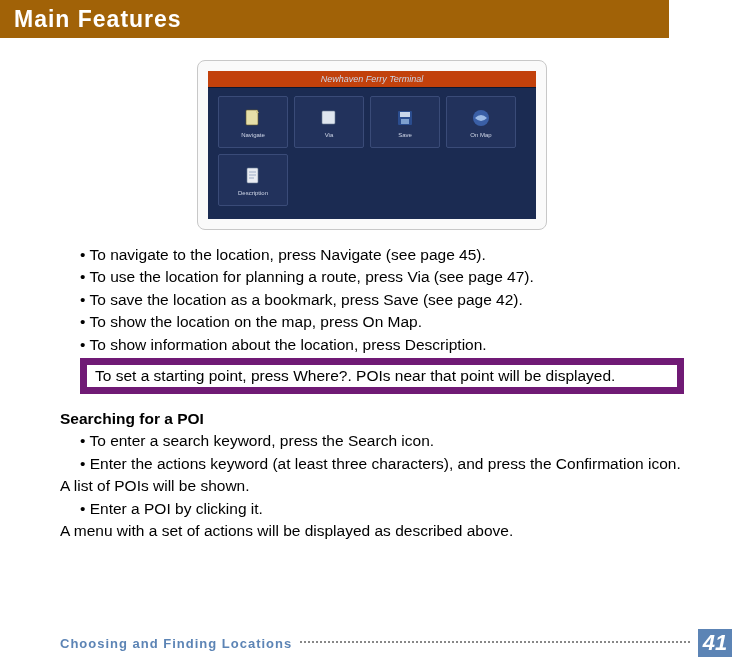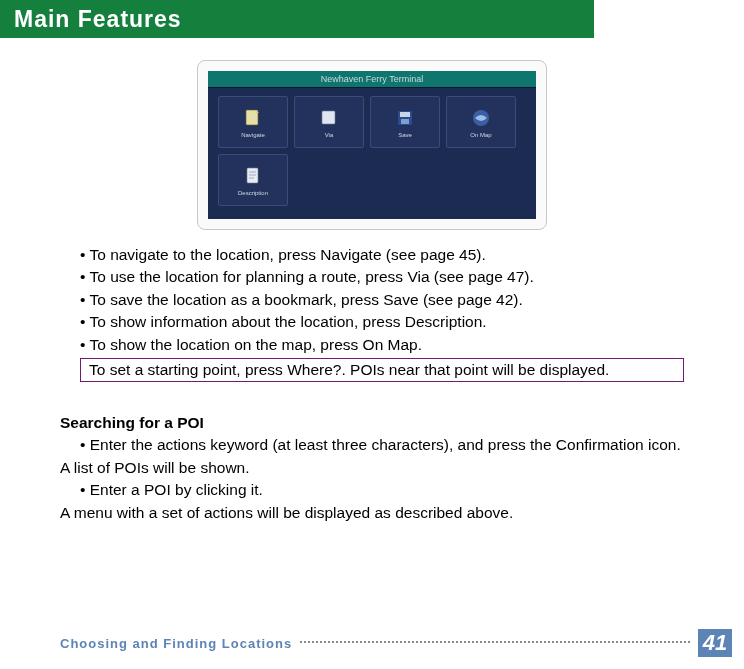--- a/index.html
+++ b/index.html
@@ -5,23 +5,23 @@
     * { margin: 0; padding: 0; box-sizing: border-box; }
     body {
       width: 744px;
       height: 669px;
       background: #ffffff;
       font-family: Arial, Helvetica, sans-serif;
       position: relative;
       overflow: hidden;
     }
     .header-bar {
-      background: #15803d;
+      background: #a16207;
       height: 38px;
-      width: 594px;
+      width: 669px;
       display: flex;
       align-items: center;
       padding-left: 14px;
     }
     .header-title {
       color: #ffffff;
       font-size: 23px;
       font-weight: bold;
       letter-spacing: 1px;
       font-family: "Arial Black", Arial, sans-serif;
@@ -37,26 +37,27 @@
       padding: 10px;
       background: #fafafa;
     }
     .device-screen {
       background: #1b2b52;
       min-height: 148px;
       position: relative;
       padding: 0;
     }
     .device-title {
-      background: #0f766e;
+      background: #c2410c;
       color: #cdd6e6;
       font-size: 9px;
       text-align: center;
       padding: 3px 0;
       border-bottom: 1px solid #0e1730;
+      font-style: italic;
     }
     .device-body {
       padding: 8px 10px 10px 10px;
       display: flex;
       flex-wrap: wrap;
       gap: 6px;
     }
     .tile {
       width: 70px;
       height: 52px;
@@ -82,29 +83,29 @@
     }
     .bullets {
       margin-top: 6px;
       font-size: 15.5px;
       line-height: 1.45;
       color: #000;
     }
     .bullets p { margin: 0; }
     .indent { padding-left: 20px; }
     .boxed {
-      border: 1px solid #701a75;
+      border: 7px solid #701a75;
       padding: 2px 8px;
       margin-top: 2px;
       margin-left: 20px;
       font-size: 15.5px;
     }
     .subhead {
       font-weight: bold;
-      margin-top: 32px;
+      margin-top: 16px;
       font-size: 15.5px;
     }
     .following { margin-top: 2px; }
     .footer {
       position: absolute;
       bottom: 12px;
       left: 60px;
       right: 12px;
       display: flex;
       align-items: center;
@@ -198,30 +199,31 @@
           <span class="tile-label">Description</span>
         </div>
       </div>
     </div>
   </div>
 
   <div class="bullets">
     <p class="indent">• To navigate to the location, press Navigate (see page 45).</p>
     <p class="indent">• To use the location for planning a route, press Via (see page 47).</p>
     <p class="indent">• To save the location as a bookmark, press Save (see page 42).</p>
+    <p class="indent">• To show the location on the map, press On Map.</p>
     <p class="indent">• To show information about the location, press Description.</p>
-    <p class="indent">• To show the location on the map, press On Map.</p>
   </div>
 
   <div class="boxed">
     <span>To set a starting point, press Where?. POIs near that point will be displayed.</span>
   </div>
 
   <p class="subhead">Searching for a POI</p>
   <div class="bullets following">
+    <p class="indent">• To enter a search keyword, press the Search icon.</p>
     <p class="indent">• Enter the actions keyword (at least three characters), and press the Confirmation icon.</p>
     <p>A list of POIs will be shown.</p>
     <p class="indent">• Enter a POI by clicking it.</p>
     <p>A menu with a set of actions will be displayed as described above.</p>
   </div>
 
 </div>
 
 <div class="footer">
   <span class="footer-text">Choosing and Finding Locations</span>

